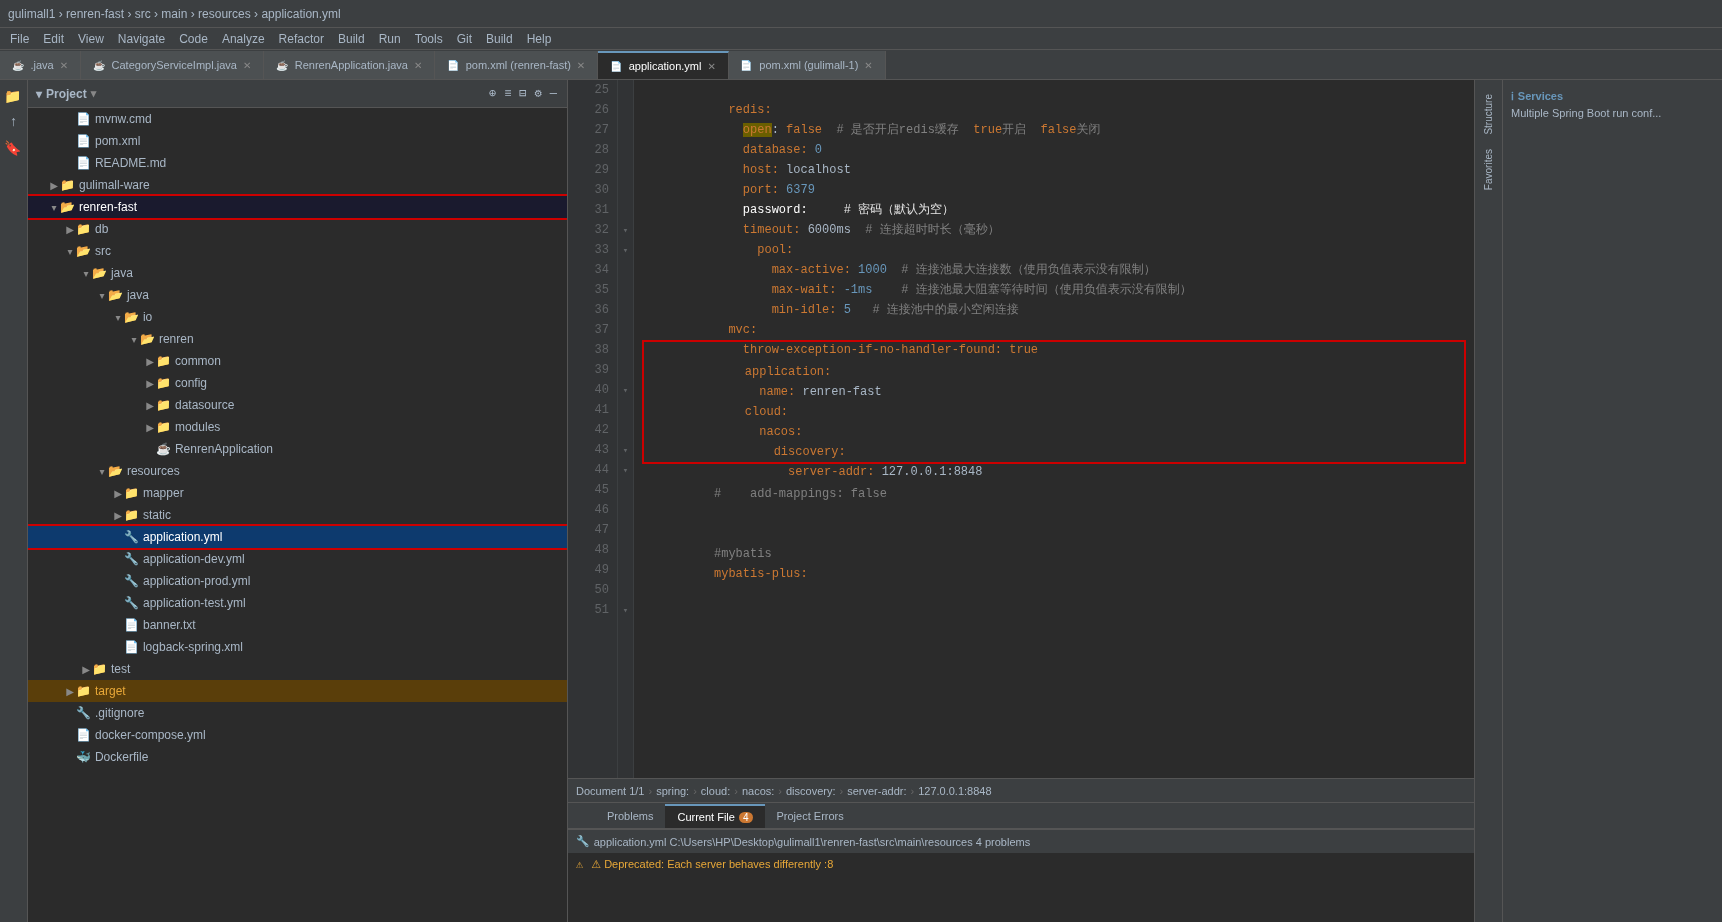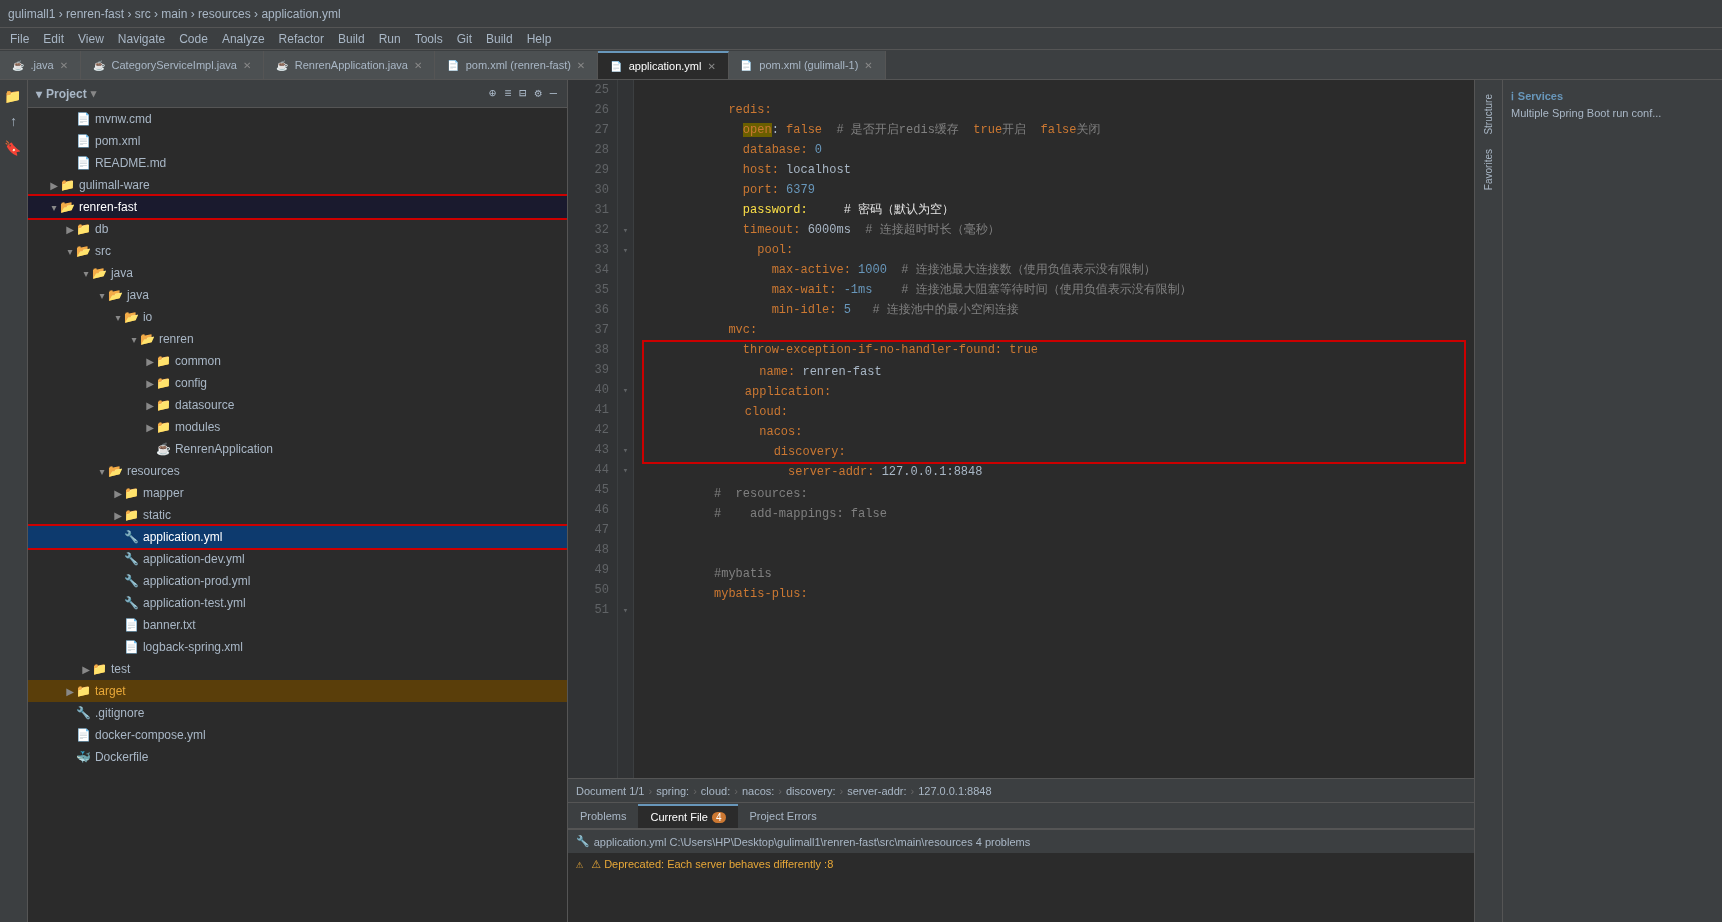--- a/index.html
+++ b/index.html
@@ -258,20 +258,21 @@
       height: 120px;
       display: flex;
       flex-direction: column;
     }
     .bottom-tabs {
       background: #3c3f41;
       display: flex;
       align-items: flex-end;
       height: 26px;
       border-bottom: 1px solid #555;
+      padding-left: 27px;
     }
     .bottom-tab {
       padding: 4px 12px;
       font-family: sans-serif;
       font-size: 11px;
       color: #a9b7c6;
       cursor: pointer;
       height: 24px;
       display: flex;
       align-items: center;
@@ -748,21 +749,21 @@
 
         <div class="code-line">
           <span style="color:#cc7832">    host: </span><span style="color:#a9b7c6">localhost</span>
         </div>
 
         <div class="code-line">
           <span style="color:#cc7832">    port: </span><span style="color:#6897bb">6379</span>
         </div>
 
         <div class="code-line">
-          <span style="color:#fde047">    password:     </span><span style="color:#e5e5e5"># 密码（默认为空）</span>
+          <span style="color:#ffffff">    password:     </span><span style="color:#e5e5e5"># 密码（默认为空）</span>
         </div>
 
         <div class="code-line">
           <span style="color:#cc7832">    timeout: </span><span style="color:#a9b7c6">6000ms  </span><span style="color:#808080"># 连接超时时长（毫秒）</span>
         </div>
 
 
         <div class="code-line">
           <span style="color:#cc7832">      pool:</span>
         </div>
@@ -782,49 +783,46 @@
 
         <div class="code-line">
           <span style="color:#cc7832">  mvc:</span>
         </div>
 
         <div class="code-line">
           <span style="color:#cc7832">    throw-exception-if-no-handler-found: </span><span style="color:#cc7832">true</span>
         </div>
 
         <div style="border: 2px solid #cc0000; margin: 0; padding: 0;">
+
+          <div class="code-line">
+            <span style="color:#cc7832">  application:</span>
+          </div>
 
           <div class="code-line">
             <span style="color:#cc7832">    name: </span><span style="color:#a9b7c6">renren-fast</span>
           </div>
 
           <div class="code-line">
-            <span style="color:#cc7832">  application:</span>
-          </div>
-
-          <div class="code-line">
             <span style="color:#cc7832">  cloud:</span>
           </div>
 
           <div class="code-line">
             <span style="color:#cc7832">    nacos:</span>
           </div>
 
           <div class="code-line">
             <span style="color:#cc7832">      discovery:</span>
           </div>
 
           <div class="code-line">
             <span style="color:#cc7832">        server-addr: </span><span style="color:#a9b7c6">127.0.0.1:8848</span>
           </div>
         </div>
 
-        <div class="code-line">
-          <span style="color:#808080">#  resources:</span>
-        </div>
 
         <div class="code-line">
           <span style="color:#808080">#    add-mappings: false</span>
         </div>
 
         <div class="code-line"></div>
 
         <div class="code-line"></div>
 
         <div class="code-line">

